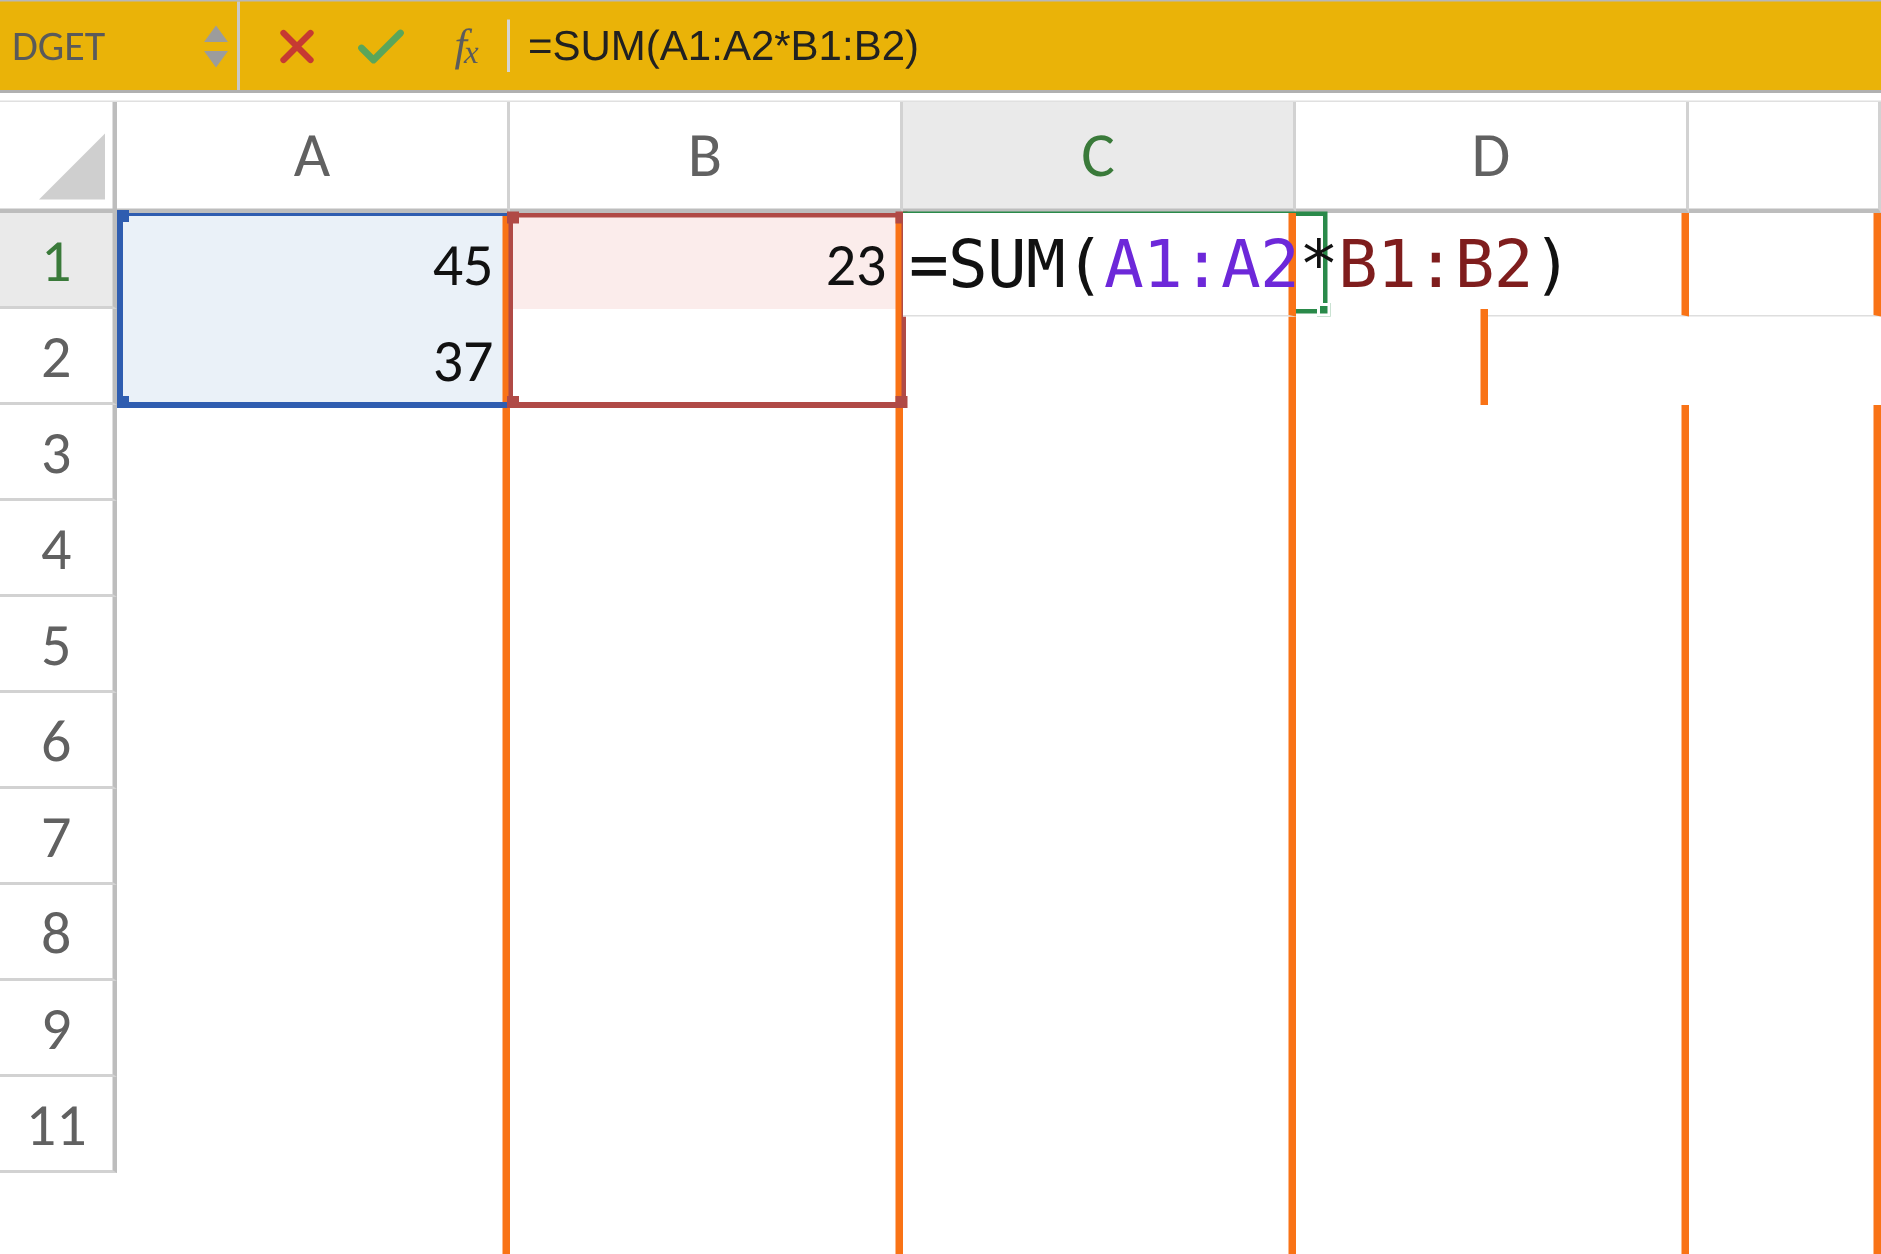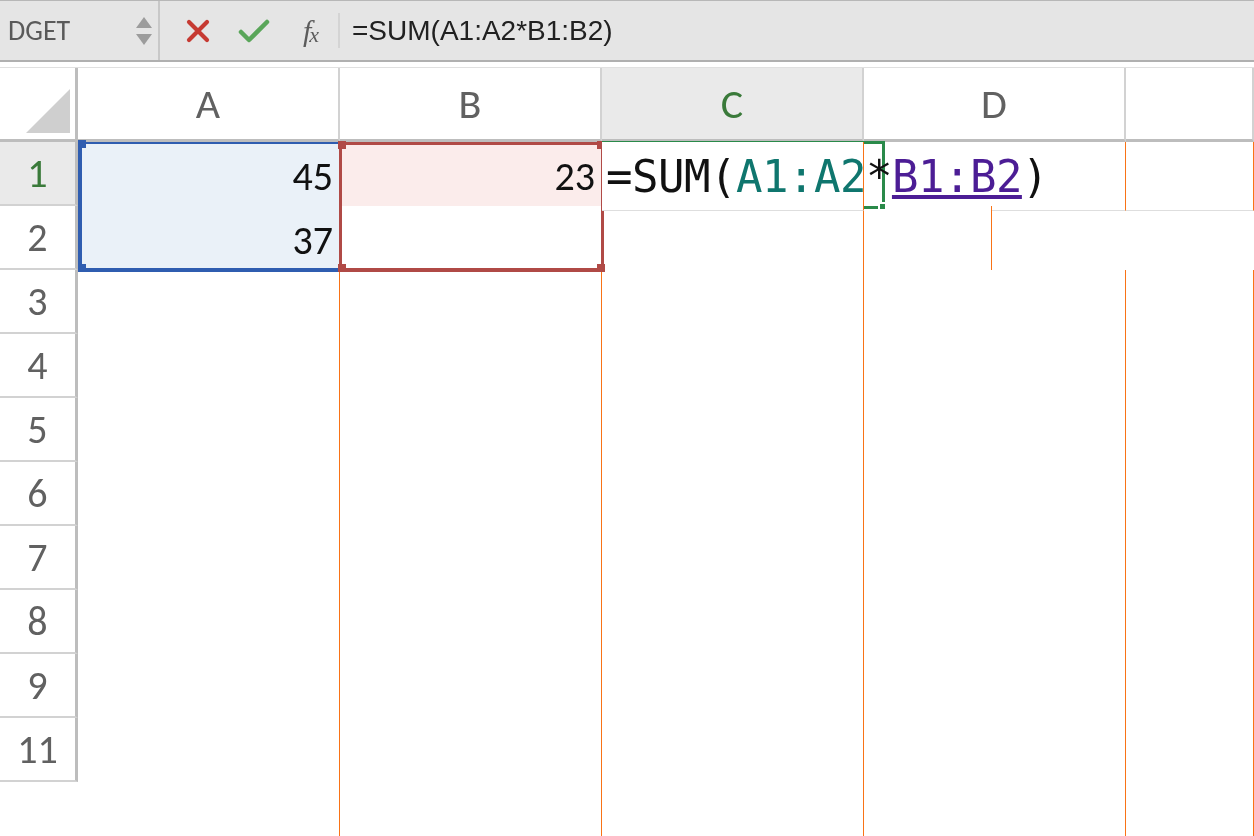--- a/index.html
+++ b/index.html
@@ -11,21 +11,21 @@
       width: 1254px;
       height: 836px;
       position: relative;
     }
 
     
     .fbar {
       position: absolute;
       left: 0; top: 0; right: 0;
       height: 62px;
-      background: #e5e5e5;
+      background: #eab308;
       border-top: 1px solid #b7b7b7;
       border-bottom: 2px solid #b0b0b0;
       display: flex;
       align-items: stretch;
     }
     .namebox {
       width: 160px;
       display: flex;
       align-items: center;
       border-right: 2px solid #c8c8c8;
@@ -139,21 +139,21 @@
       color: #3a7a3a;
     }
 
     .cells {
       position: absolute;
       left: 78px; top: 80px; right: 0; bottom: 0;
     }
     .crow { display: flex; height: 64px; }
     .cell {
       width: 262px; height: 69px;
-      border-right: 1px solid #f97316;
+      border-right: 5px solid #f97316;
       border-bottom: 1px solid #dedede;
       display: flex; align-items: center; justify-content: flex-end;
       padding-right: 6px;
       font-size: 40px;
       color: #111;
       position: relative;
       background: #fff;
     }
     .cell.colE { width: 128px; }
 
@@ -170,22 +170,22 @@
     }
     .cell-c1-content {
       font-family: "Lucida Console", "Menlo", monospace;
       font-size: 44px;
       letter-spacing: -0.5px;
       white-space: nowrap;
       position: relative;
       z-index: 6;
     }
     .f-eq, .f-fn, .f-paren, .f-op { color: #111; }
-    .f-blue { color: #0f766e; }
-    .f-red  { color: #4c1d95; text-decoration: underline; }
+    .f-blue { color: #6d28d9; }
+    .f-red  { color: #7f1d1d; }
 
     
     .overlay {
       position: absolute; inset: 0; pointer-events: none;
     }
     .rng {
       position: absolute;
       box-sizing: border-box;
     }
     

